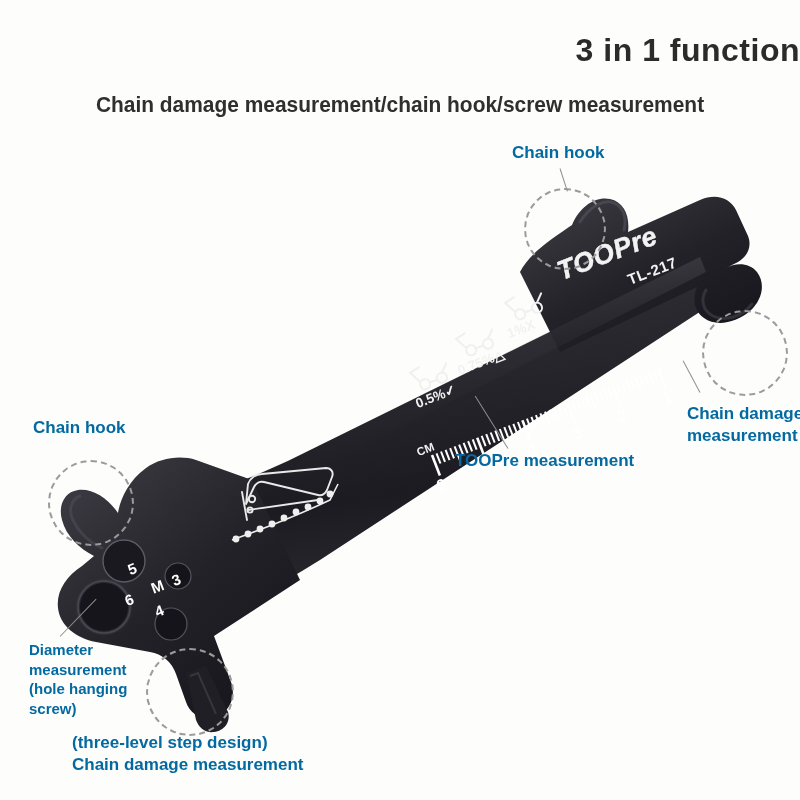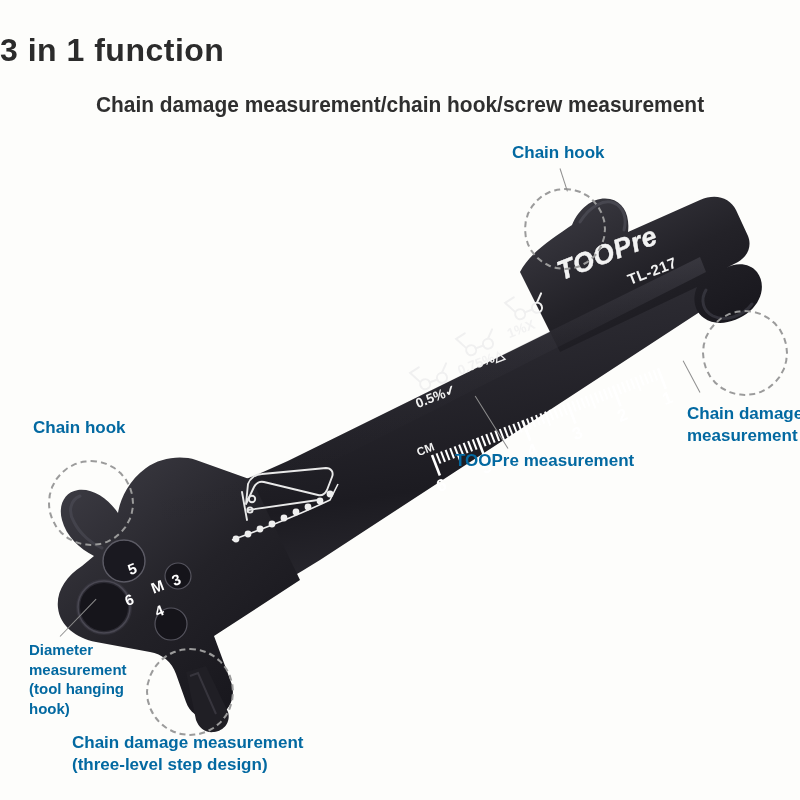--- a/index.html
+++ b/index.html
@@ -7,21 +7,21 @@
     width:800px;height:800px;
     background:#fdfdfb;
     font-family:"Liberation Sans", sans-serif;
     overflow:hidden;
     position:relative;
   }
   #stage{position:absolute;inset:0;width:800px;height:800px;}
 
   
   .title{
-    position:absolute;left:0;top:32px;width:800px;text-align:left;
+    position:absolute;left:0;top:32px;width:800px;text-align:right;
     font-size:32px;font-weight:700;color:#2b2b2b;letter-spacing:.5px;
   }
   .subtitle{
     position:absolute;left:0;top:92px;width:800px;text-align:center;
     font-size:22.5px;font-weight:600;color:#2f2f2f;
     transform:scaleX(.93);transform-origin:center top;
     white-space:nowrap;
   }
 
   
@@ -308,22 +308,22 @@
   <div class="cap" id="cap-length">TOOPre measurement</div>
 
   <div class="cap" id="cap-damage-hook">
     <div>Chain damage</div>
     <div>measurement</div>
   </div>
 
   <div class="cap" id="cap-diameter">
     <div>Diameter</div>
     <div>measurement</div>
-    <div>(tool hanging</div>
-    <div>hook)</div>
+    <div>(hole hanging</div>
+    <div>screw)</div>
   </div>
 
   <div class="cap" id="cap-step">
+    <div>(three-level step design)</div>
     <div>Chain damage measurement</div>
-    <div>(three-level step design)</div>
   </div>
 
 </div>
 
 </body></html>

